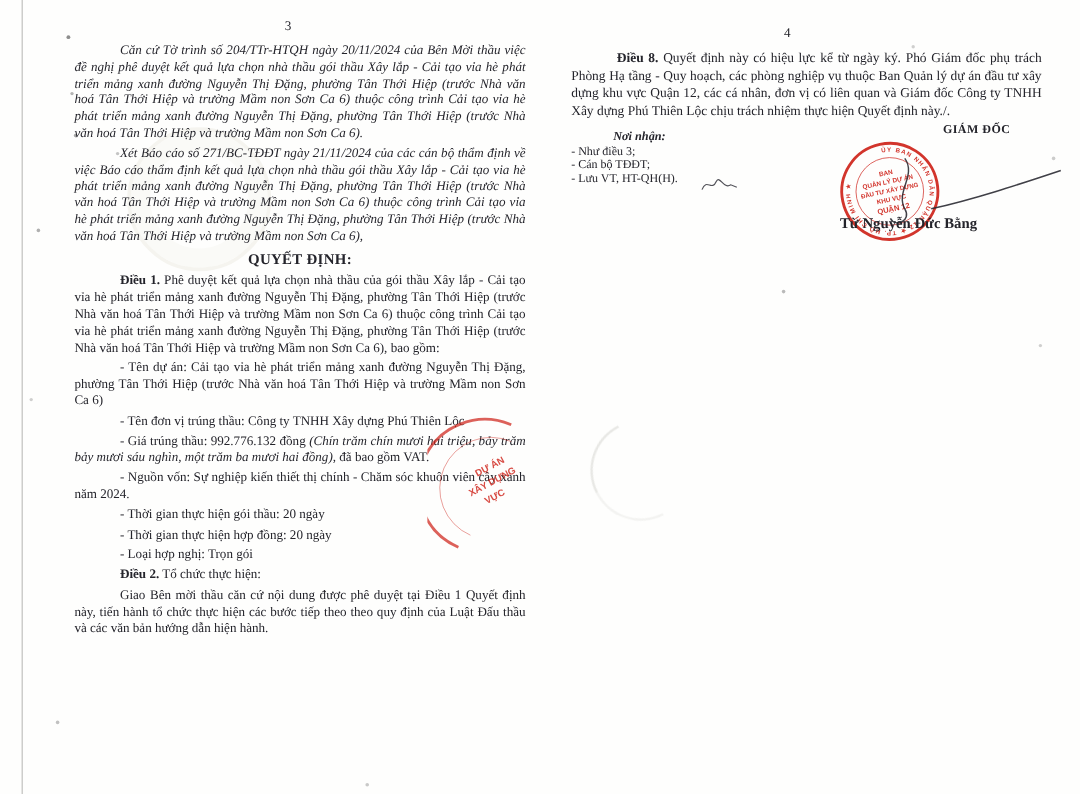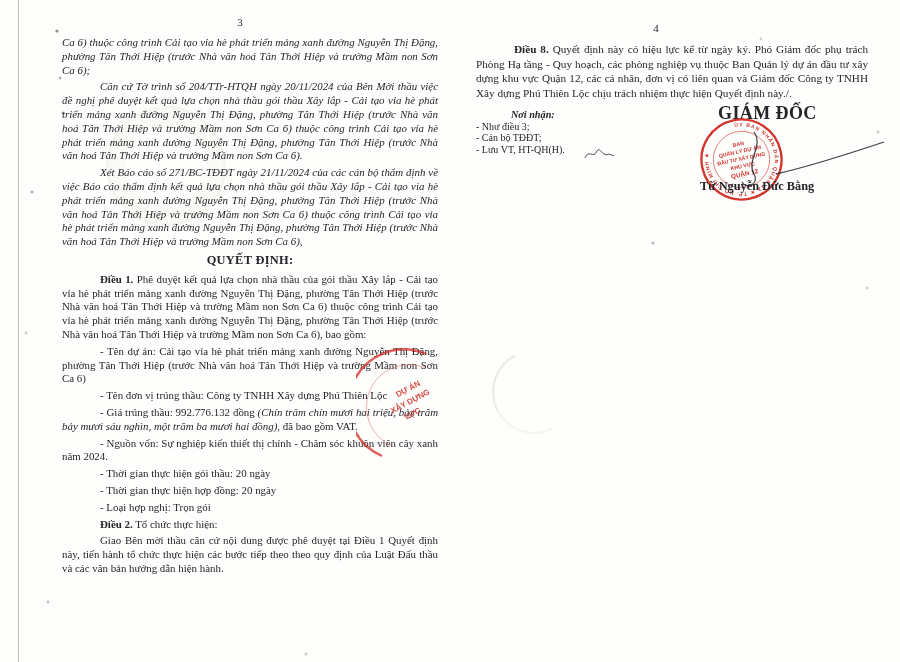--- a/index.html
+++ b/index.html
@@ -40,22 +40,22 @@
   .para{margin:0 0 3px 0;}
   .ind{text-indent:38px;}
   .it{font-style:italic;}
   .heading{text-align:center;font-weight:bold;font-size:12.4px;margin:5px 0 5px 0;letter-spacing:.3px;}
   b.lead{font-weight:bold;}
 
   .recipients{margin-top:9px;width:200px;text-align:left;}
   .nn-label{font-weight:bold;font-style:italic;font-size:10.2px;line-height:12px;margin-left:35px;}
   .nn-item{font-size:10px;line-height:11.3px;}
 
-  .signer-title{position:absolute;left:718px;top:103px;width:124px;text-align:left;
-    font-weight:bold;font-size:18px;letter-spacing:.4px;}
+  .signer-title{position:absolute;left:718px;top:103px;width:124px;text-align:right;
+    font-weight:bold;font-size:10px;letter-spacing:.4px;}
   .signer-name{position:absolute;left:700px;top:179px;width:160px;
     font-weight:bold;font-size:12.3px;}
 
   .seal{position:absolute;left:699px;top:117px;width:85px;height:85px;
     transform:rotate(-12deg);opacity:.92;}
   .sig{position:absolute;left:688px;top:126px;width:212px;height:78px;}
   .initials{position:absolute;left:583px;top:146px;width:34px;height:16px;}
 
   .seal-fragment{position:absolute;left:356px;top:342px;width:102px;height:128px;overflow:hidden;}
 
@@ -71,21 +71,20 @@
 
 <div class="scan-edge-line"></div>
 <div class="noise"></div>
 <div class="bleed-left"></div>
 <div class="bleed-right"></div>
 
 <div class="pagenum" id="pn3">3</div>
 <div class="pagenum" id="pn4">4</div>
 
 <div class="page-left">
-  <p class="para it">Ca 6) thuộc công trình Cải tạo vỉa hè phát triển mảng xanh đường Nguyễn Thị Đặng, phường Tân Thới Hiệp (trước Nhà văn hoá Tân Thới Hiệp và trường Mầm non Sơn Ca 6);</p>
   <p class="para it ind">Căn cứ Tờ trình số 204/TTr-HTQH ngày 20/11/2024 của Bên Mời thầu việc đề nghị phê duyệt kết quả lựa chọn nhà thầu gói thầu Xây lắp - Cải tạo vỉa hè phát triển mảng xanh đường Nguyễn Thị Đặng, phường Tân Thới Hiệp (trước Nhà văn hoá Tân Thới Hiệp và trường Mầm non Sơn Ca 6) thuộc công trình Cải tạo vỉa hè phát triển mảng xanh đường Nguyễn Thị Đặng, phường Tân Thới Hiệp (trước Nhà văn hoá Tân Thới Hiệp và trường Mầm non Sơn Ca 6).</p>
   <p class="para it ind">Xét Báo cáo số 271/BC-TĐĐT ngày 21/11/2024 của các cán bộ thẩm định về việc Báo cáo thẩm định kết quả lựa chọn nhà thầu gói thầu Xây lắp - Cải tạo via hè phát triển mảng xanh đường Nguyễn Thị Đặng, phường Tân Thới Hiệp (trước Nhà văn hoá Tân Thới Hiệp và trường Mầm non Sơn Ca 6) thuộc công trình Cải tạo vỉa hè phát triển mảng xanh đường Nguyễn Thị Đặng, phường Tân Thới Hiệp (trước Nhà văn hoá Tân Thới Hiệp và trường Mầm non Sơn Ca 6),</p>
   <div class="heading">QUYẾT ĐỊNH:</div>
   <p class="para ind"><b class="lead">Điều 1.</b><span> Phê duyệt kết quả lựa chọn nhà thầu của gói thầu Xây lắp - Cải tạo vỉa hè phát triển mảng xanh đường Nguyễn Thị Đặng, phường Tân Thới Hiệp (trước Nhà văn hoá Tân Thới Hiệp và trường Mầm non Sơn Ca 6) thuộc công trình Cải tạo vỉa hè phát triển mảng xanh đường Nguyễn Thị Đặng, phường Tân Thới Hiệp (trước Nhà văn hoá Tân Thới Hiệp và trường Mầm non Sơn Ca 6), bao gồm:</span></p>
   <p class="para ind">- Tên dự án: Cải tạo vỉa hè phát triển mảng xanh đường Nguyễn Thị Đặng, phường Tân Thới Hiệp (trước Nhà văn hoá Tân Thới Hiệp và trường Mầm non Sơn Ca 6)</p>
   <p class="para ind">- Tên đơn vị trúng thầu: Công ty TNHH Xây dựng Phú Thiên Lộc</p>
   <p class="para ind"><span>- Giá trúng thầu: 992.776.132 đồng </span><span class="it">(Chín trăm chín mươi hai triệu, bảy trăm bảy mươi sáu nghìn, một trăm ba mươi hai đồng)</span><span>, đã bao gồm VAT.</span></p>
   <p class="para ind">- Nguồn vốn: Sự nghiệp kiến thiết thị chính - Chăm sóc khuôn viên cây xanh năm 2024.</p>
   <p class="para ind">- Thời gian thực hiện gói thầu: 20 ngày</p>
   <p class="para ind">- Thời gian thực hiện hợp đồng: 20 ngày</p>

